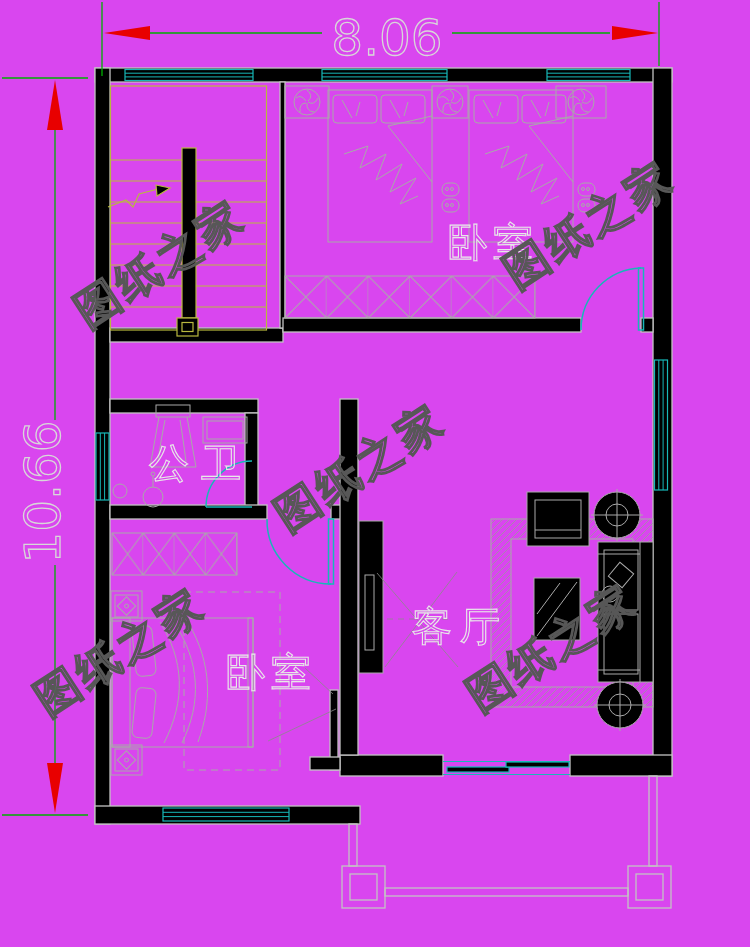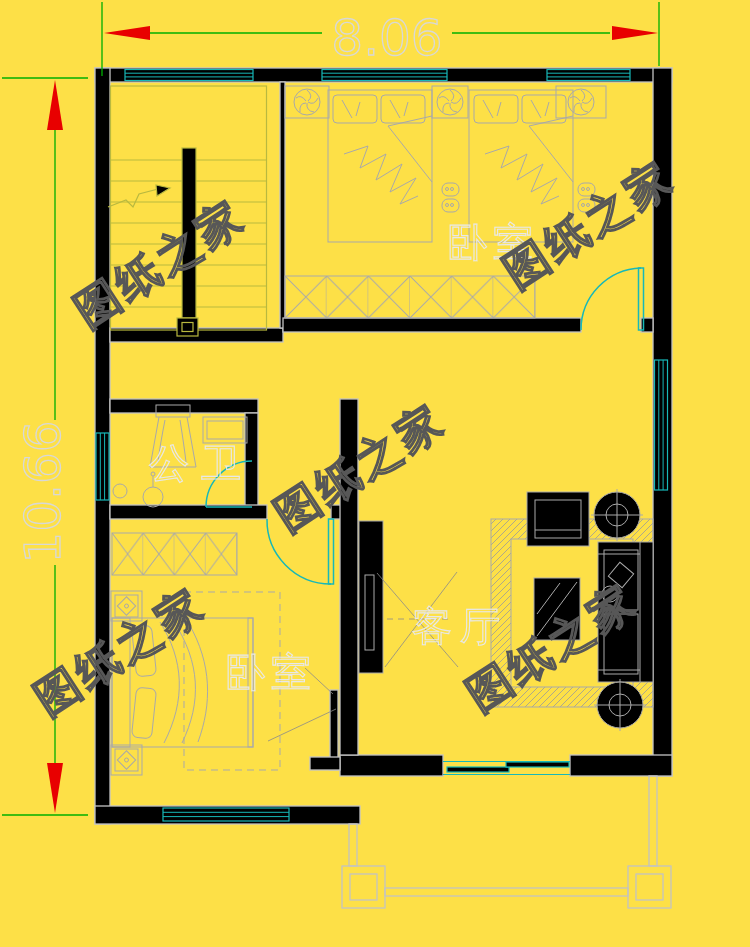--- a/index.html
+++ b/index.html
@@ -1,16 +1,16 @@
 <!DOCTYPE html>
 <html><head>
 <meta charset="utf-8">
 <style>
   html,body{margin:0;padding:0;background:#000;}
-  .page{width:750px;height:947px;background:#fde047;overflow:hidden;}
+  .page{width:750px;height:947px;background:#d946ef;overflow:hidden;}
   svg{display:block;}
   .wall{fill:#000;stroke:#c3c3c3;stroke-width:1.3;}
   .wline{fill:none;stroke:#c3c3c3;stroke-width:1.3;}
   .win{fill:#000;stroke:#17b8b8;stroke-width:1.2;}
   .winl{stroke:#17b8b8;stroke-width:1;fill:none;}
   .door{stroke:#17b8b8;stroke-width:1.5;fill:none;}
   .stair{stroke:#b9b93f;stroke-width:1.2;fill:none;}
   .stairf{fill:#000;stroke:#b9b93f;stroke-width:1.2;}
   .furn{stroke:#a9a9a9;stroke-width:1;fill:none;}
   .furnf{fill:#000;stroke:#a9a9a9;stroke-width:1;}

